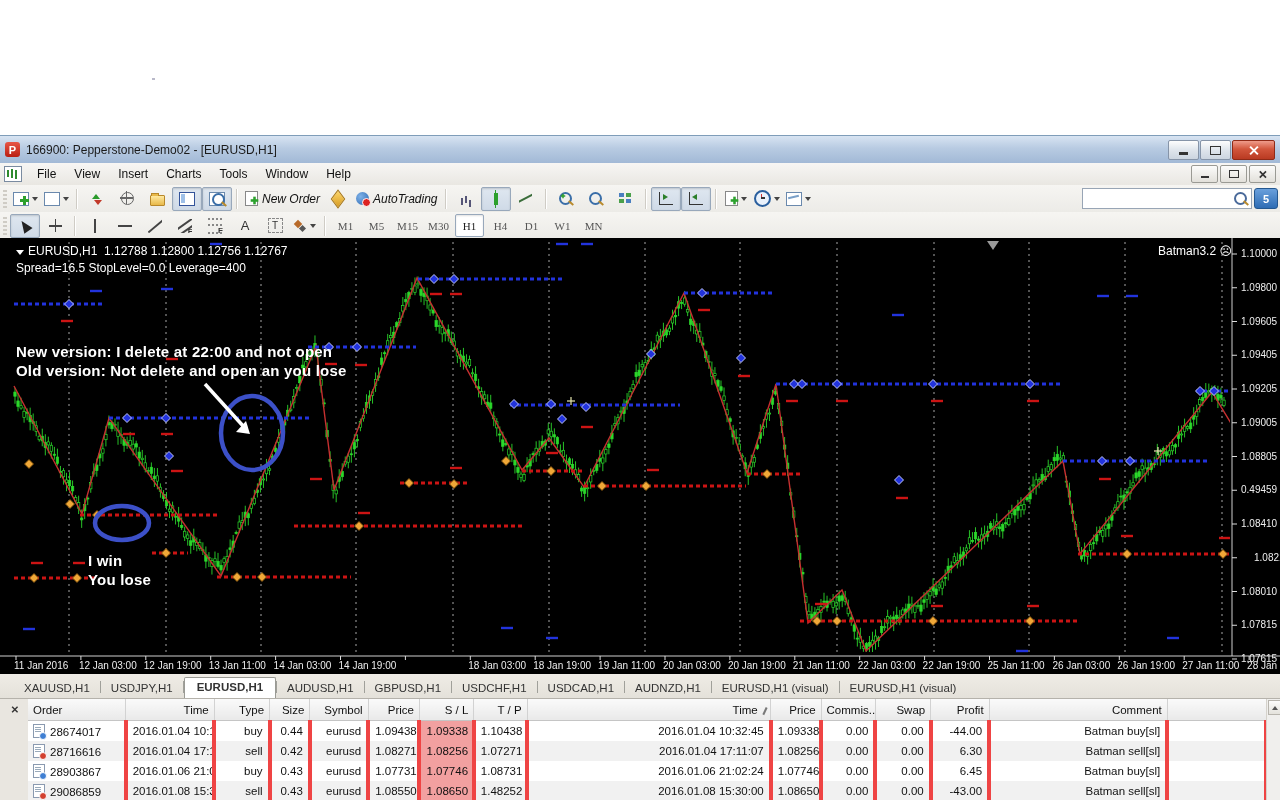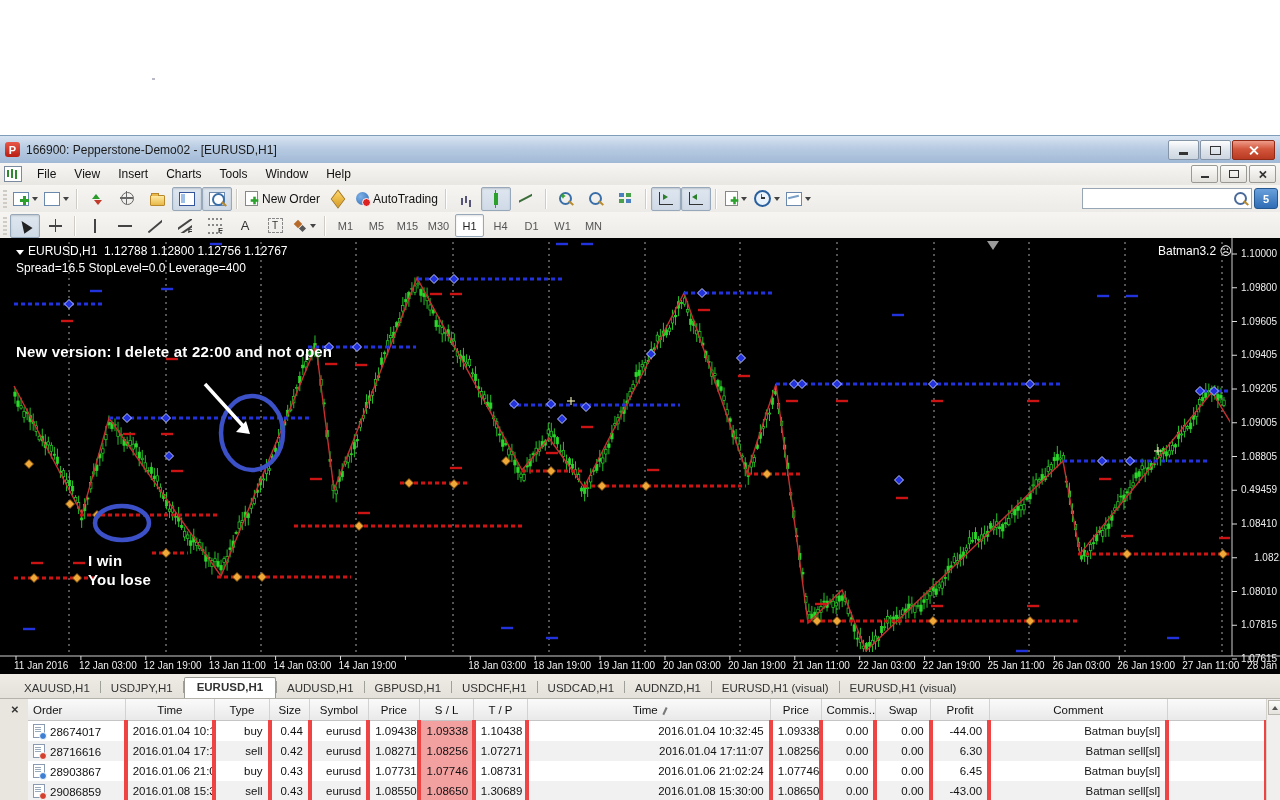--- a/index.html
+++ b/index.html
@@ -39,21 +39,21 @@
   #toolbar1{position:absolute;left:0;top:49px;width:1280px;height:27px;background:linear-gradient(#f6f5f2,#ecebe7);
     border-bottom:1px solid #d9d6cf;display:flex;align-items:center;font-size:12px;color:#222;}
   #toolbar2{position:absolute;left:0;top:76px;width:1280px;height:27px;background:linear-gradient(#f6f5f2,#ecebe7);
     border-bottom:1px solid #bbb8b0;display:flex;align-items:center;}
   .grip{width:4px;height:18px;margin:0 3px;background:repeating-linear-gradient(#cfccc5 0 2px,transparent 2px 4px);}
   .tsep{width:0;height:20px;border-left:1px solid #cfccc5;border-right:1px solid #fff;margin:0 4px;}
   .tbtn{height:22px;min-width:24px;display:flex;align-items:center;justify-content:center;border:1px solid transparent;
     border-radius:2px;padding:0 2px;position:relative;}
   .tbtn.pressed{border-color:#98a8bb;background:linear-gradient(#dfe7f0,#cfdae7);box-shadow:inset 0 1px 2px rgba(0,0,0,.15);}
   .caret{width:0;height:0;border-left:3px solid transparent;border-right:3px solid transparent;border-top:4px solid #444;margin-left:3px;}
-  .lbl{margin-left:4px;font-size:12px;color:#111;}
+  .lbl{margin-left:4px;font-size:12px;color:#111;font-style:italic;}
   
   .icbox{width:14px;height:12px;border:1px solid #6a89ad;background:#fff;position:relative;}
   .gp{position:absolute;width:9px;height:9px;}
   .gp::before{content:"";position:absolute;left:3px;top:0;width:3px;height:9px;background:#2ca02c;}
   .gp::after{content:"";position:absolute;left:0;top:3px;width:9px;height:3px;background:#2ca02c;}
   .mini-candle{width:4px;height:12px;background:#2ca02c;position:relative;margin:0 2px;}
   .mini-candle::before{content:"";position:absolute;left:1px;top:-3px;width:1px;height:18px;background:#2ca02c;}
   .mini-bars{width:12px;height:12px;position:relative;}
   .mini-bars::before{content:"";position:absolute;left:1px;bottom:0;width:2px;height:7px;background:#557;box-shadow:4px -2px 0 #557,8px 2px 0 #557;}
   .mini-line{width:13px;height:11px;position:relative;overflow:hidden;}
@@ -119,21 +119,21 @@
     border-bottom:1px solid #c9c6bf;display:flex;align-items:flex-end;font-size:11.5px;color:#333;}
   .tab{padding:3px 10px 4px;margin-bottom:0;cursor:default;white-space:nowrap;}
   .tab.active{background:#fff;border:1px solid #9a9a94;border-bottom:none;border-radius:2px 2px 0 0;padding:3px 12px 5px;font-weight:bold;}
   .tab-sep{width:1px;height:12px;background:#a0a09a;margin-bottom:5px;}
   
   #terminal{position:absolute;left:0;top:562px;width:1280px;height:103px;background:#fff;border-top:1px solid #b5b2ab;}
   #term-left{position:absolute;left:0;top:0;width:28px;height:103px;background:#e9e6e0;border-right:1px solid #cac7c0;}
   #term-close{position:absolute;left:8px;top:4px;width:12px;height:12px;display:flex;align-items:center;justify-content:center;}
   #term-table{position:absolute;left:28px;top:0;border-collapse:collapse;table-layout:fixed;width:1240px;font-size:11.5px;color:#111;}
   #term-table th{height:21px;font-weight:normal;background:linear-gradient(#fafafa,#e9e9e9);border-right:1px solid #d2d2d2;
-    border-bottom:1px solid #c5c5c5;padding:0 5px;text-align:center;white-space:nowrap;overflow:hidden;position:relative;}
+    border-bottom:1px solid #c5c5c5;padding:0 5px;text-align:right;white-space:nowrap;overflow:hidden;position:relative;}
   #term-table th:first-child{text-align:left;}
   #term-table td{height:20px;border-right:4px solid #ef4444;padding:0 5px;text-align:right;white-space:nowrap;overflow:hidden;}
   #term-table td:first-child{text-align:left;}
   tr.row-even td{background:#fff;} tr.row-odd td{background:#f1f1f1;}
   td.slcell{background:#f2a0a0 !important;}
   .doc{display:inline-block;width:10px;height:12px;border:1px solid #8a9ab0;background:#fff;position:relative;vertical-align:-2px;margin-right:5px;}
   .doc::before{content:"";position:absolute;left:1px;top:2px;width:6px;height:1px;background:#9ab;box-shadow:0 2px 0 #9ab,0 4px 0 #9ab;}
   .doc::after{content:"";position:absolute;right:-3px;bottom:-3px;width:6px;height:6px;border-radius:50%;border:1px solid #fff;}
   .doc.buy::after{background:#3f7fd2;} .doc.sell::after{background:#d2402e;}
   .sortslash{display:inline-block;width:1.5px;height:8px;background:#777;transform:rotate(25deg);margin-left:6px;vertical-align:-1px;}
@@ -324,21 +324,21 @@
       <span class="tbtn">
           <span class="tbox">
             <span>T</span>
           </span>
         </span>
       <span class="tbtn">
           <span class="shapes"></span>
           <span class="caret"></span>
         </span>
       <span class="tsep"></span>
-      <span id="tf-buttons" style="display:flex;align-items:flex-end;">
+      <span id="tf-buttons" style="display:flex;align-items:flex-end;font-family:Liberation Serif, serif;">
           <span class="tfbtn">M1</span>
           <span class="tfbtn">M5</span>
           <span class="tfbtn">M15</span>
           <span class="tfbtn">M30</span>
           <span class="tfbtn active">H1</span>
           <span class="tfbtn">H4</span>
           <span class="tfbtn">D1</span>
           <span class="tfbtn">W1</span>
           <span class="tfbtn">MN</span>
         </span>
@@ -1324,20 +1324,21 @@
           <line x1="1249.1000000000001" y1="418" x2="1249.1000000000001" y2="422" stroke="#ddd" stroke-width="1"></line>
         </svg>
       <div class="chart-text" style="left:16px;top:6px;">
         <span class="tri-down"></span><span>EURUSD,H1</span>&nbsp;&nbsp;<span>1.12788 1.12800 1.12756 1.12767</span>
       </div>
       <div class="chart-text" style="left:16px;top:23px;">Spread=16.5  StopLevel=0.0  Leverage=400</div>
       <div class="chart-text" style="right:60px;top:6px;">
         <span>Batman3.2</span> <span>☹</span>
       </div>
       <div class="ann" style="left:16px;top:105px;">New version: I delete at 22:00 and  not open</div>
+      <div class="ann" style="left:16px;top:124px;">Old version: Not delete and open an you lose</div>
       <div class="ann" style="left:88px;top:314px;">I win</div>
       <div class="ann" style="left:88px;top:333px;">You lose</div>
       <div id="price-scale">
           <div class="axis-label" style="left: 1241px; top: 10px;">1.10000</div>
           <div class="axis-label" style="left: 1241px; top: 43.75px;">1.09800</div>
           <div class="axis-label" style="left: 1241px; top: 77.5px;">1.09605</div>
           <div class="axis-label" style="left: 1241px; top: 111.25px;">1.09405</div>
           <div class="axis-label" style="left: 1241px; top: 145px;">1.09205</div>
           <div class="axis-label" style="left: 1241px; top: 178.75px;">1.09005</div>
           <div class="axis-label" style="left: 1241px; top: 212.5px;">1.08805</div>
@@ -1491,21 +1492,21 @@
               <td></td>
             </tr>
             <tr class="row-odd">
               <td><span class="doc sell"></span>29086859</td>
               <td>2016.01.08 15:30:00</td>
               <td>sell</td>
               <td>0.43</td>
               <td>eurusd</td>
               <td>1.08550</td>
               <td class="slcell">1.08650</td>
-              <td>1.30689</td>
+              <td>1.48252</td>
               <td>2016.01.08 15:30:00</td>
               <td>1.08650</td>
               <td>0.00</td>
               <td>0.00</td>
               <td>-43.00</td>
               <td>Batman sell[sl]</td>
               <td></td>
             </tr>
           </tbody>
       </table>

